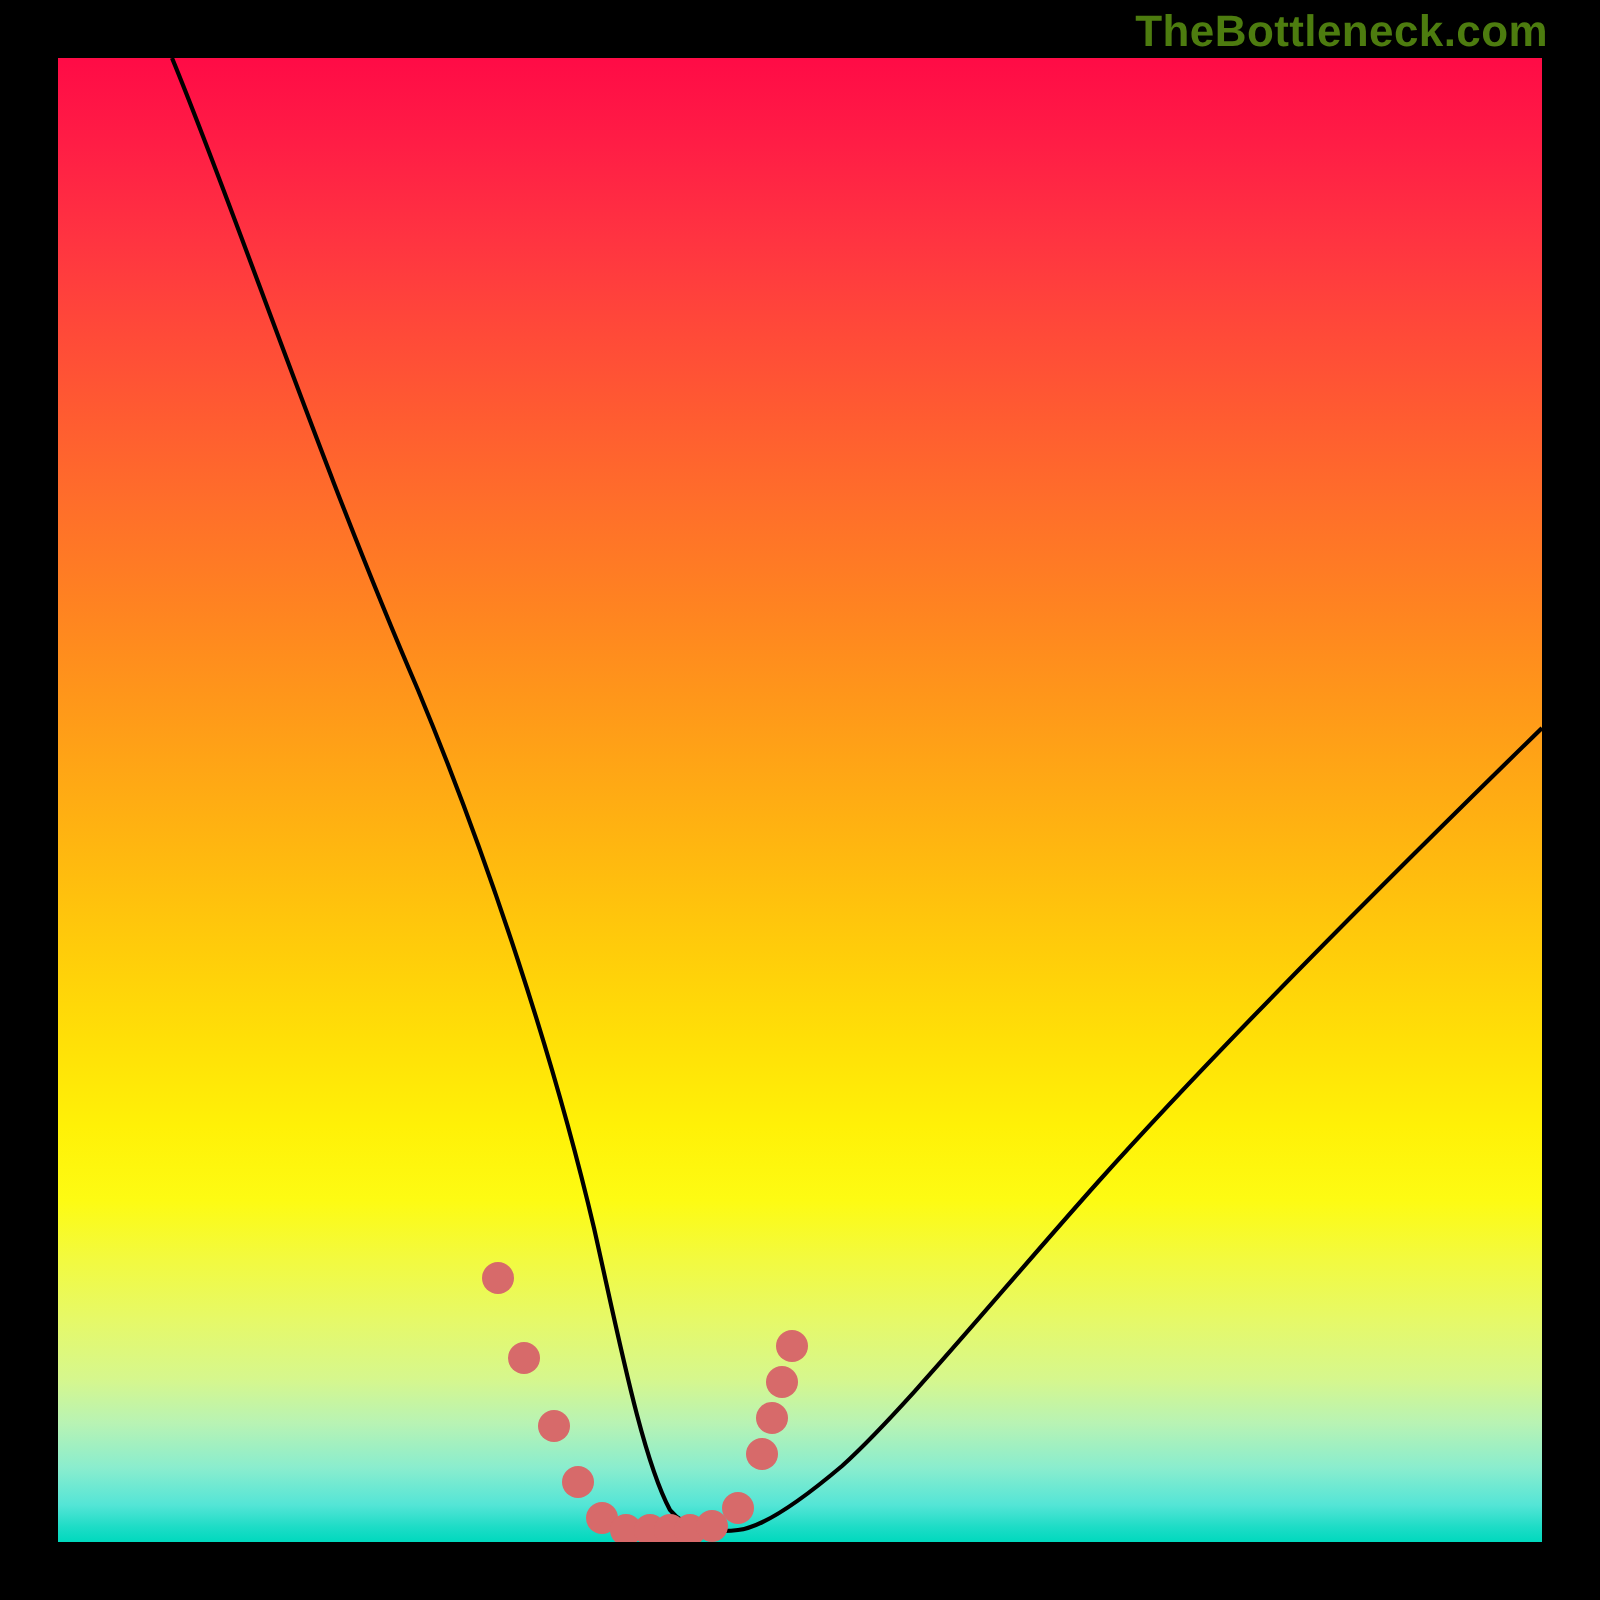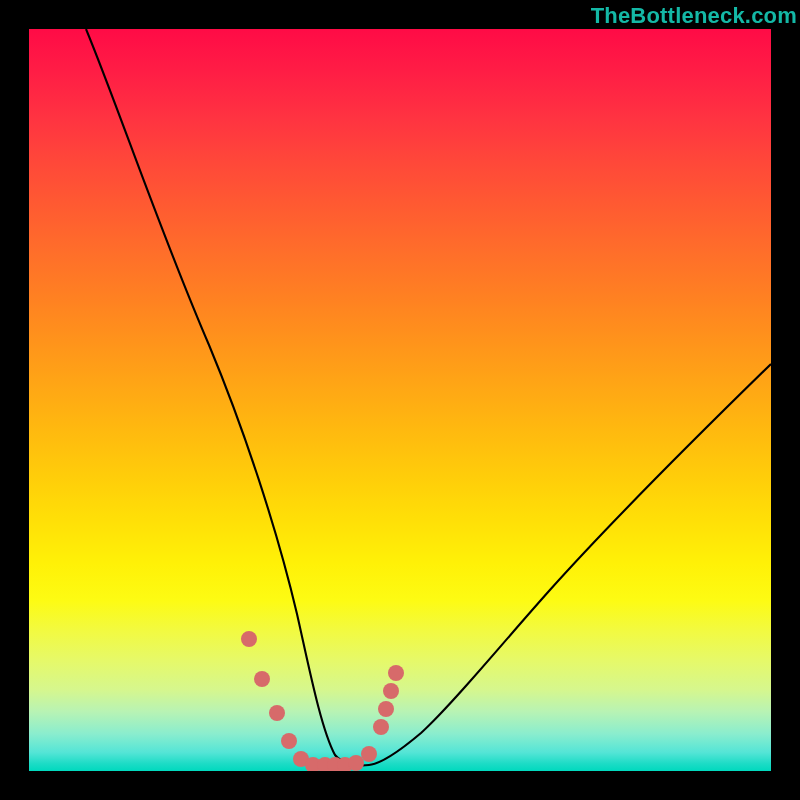--- a/index.html
+++ b/index.html
@@ -23,21 +23,21 @@
     #f2fa40 81%,
     #e6f968 85%,
     #d6f78d 89%,
     #b8f3b4 92%,
     #8aedce 95%,
     #54e5d6 97.5%,
     #1ddcc6 99%,
     #00d9be 100%);
 }
 svg.curve{position:absolute;left:29px;top:29px;width:742px;height:742px;}
-.watermark{position:absolute;top:3px;right:3px;color:#14b8a6;font:600 22px Arial,Helvetica,sans-serif;letter-spacing:0.2px;}
+.watermark{position:absolute;top:3px;right:26px;color:#4d7c0f;font:600 22px Arial,Helvetica,sans-serif;letter-spacing:0.2px;}
 </style>
 </head>
 <body>
 
 <div class="frame">
   <div class="plot"></div>
 
   <svg class="curve" viewBox="0 0 742 742" preserveAspectRatio="none">
     <path d="M57 0
          C 90 80, 130 200, 180 316

